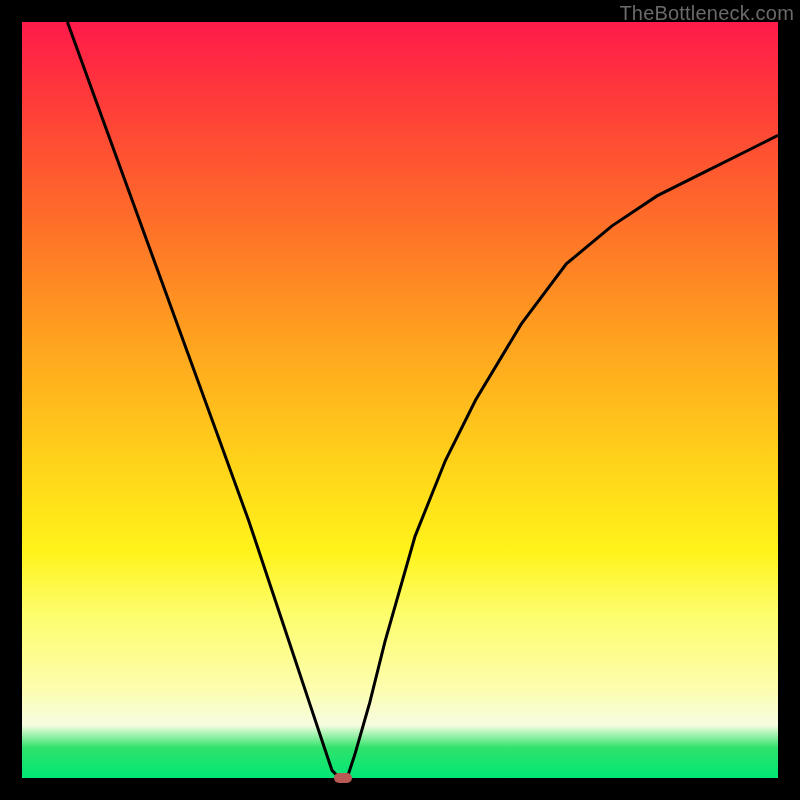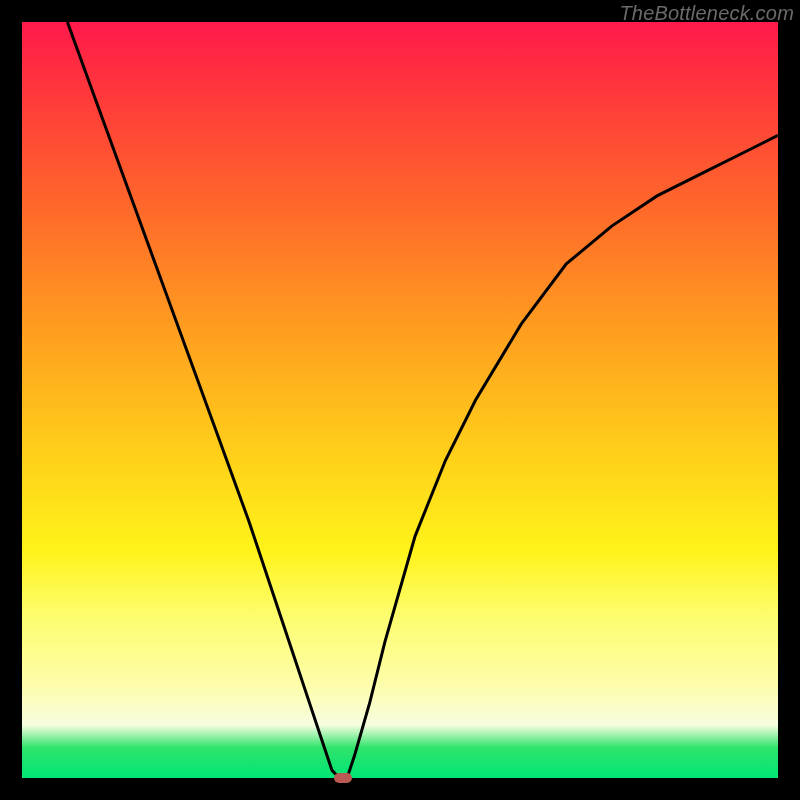--- a/index.html
+++ b/index.html
@@ -9,21 +9,20 @@
     height: 800px;
     background: #000;
     overflow: hidden;
     font-family: Arial, Helvetica, sans-serif;
   }
   .stage {
     position: relative;
     width: 800px;
     height: 800px;
     background: #000;
-    font-style: italic;
   }
   .plot-area {
     position: absolute;
     left: 22px;
     top: 22px;
     width: 756px;
     height: 756px;
     background: linear-gradient(
       to bottom,
       #ff1a4b 0%,

